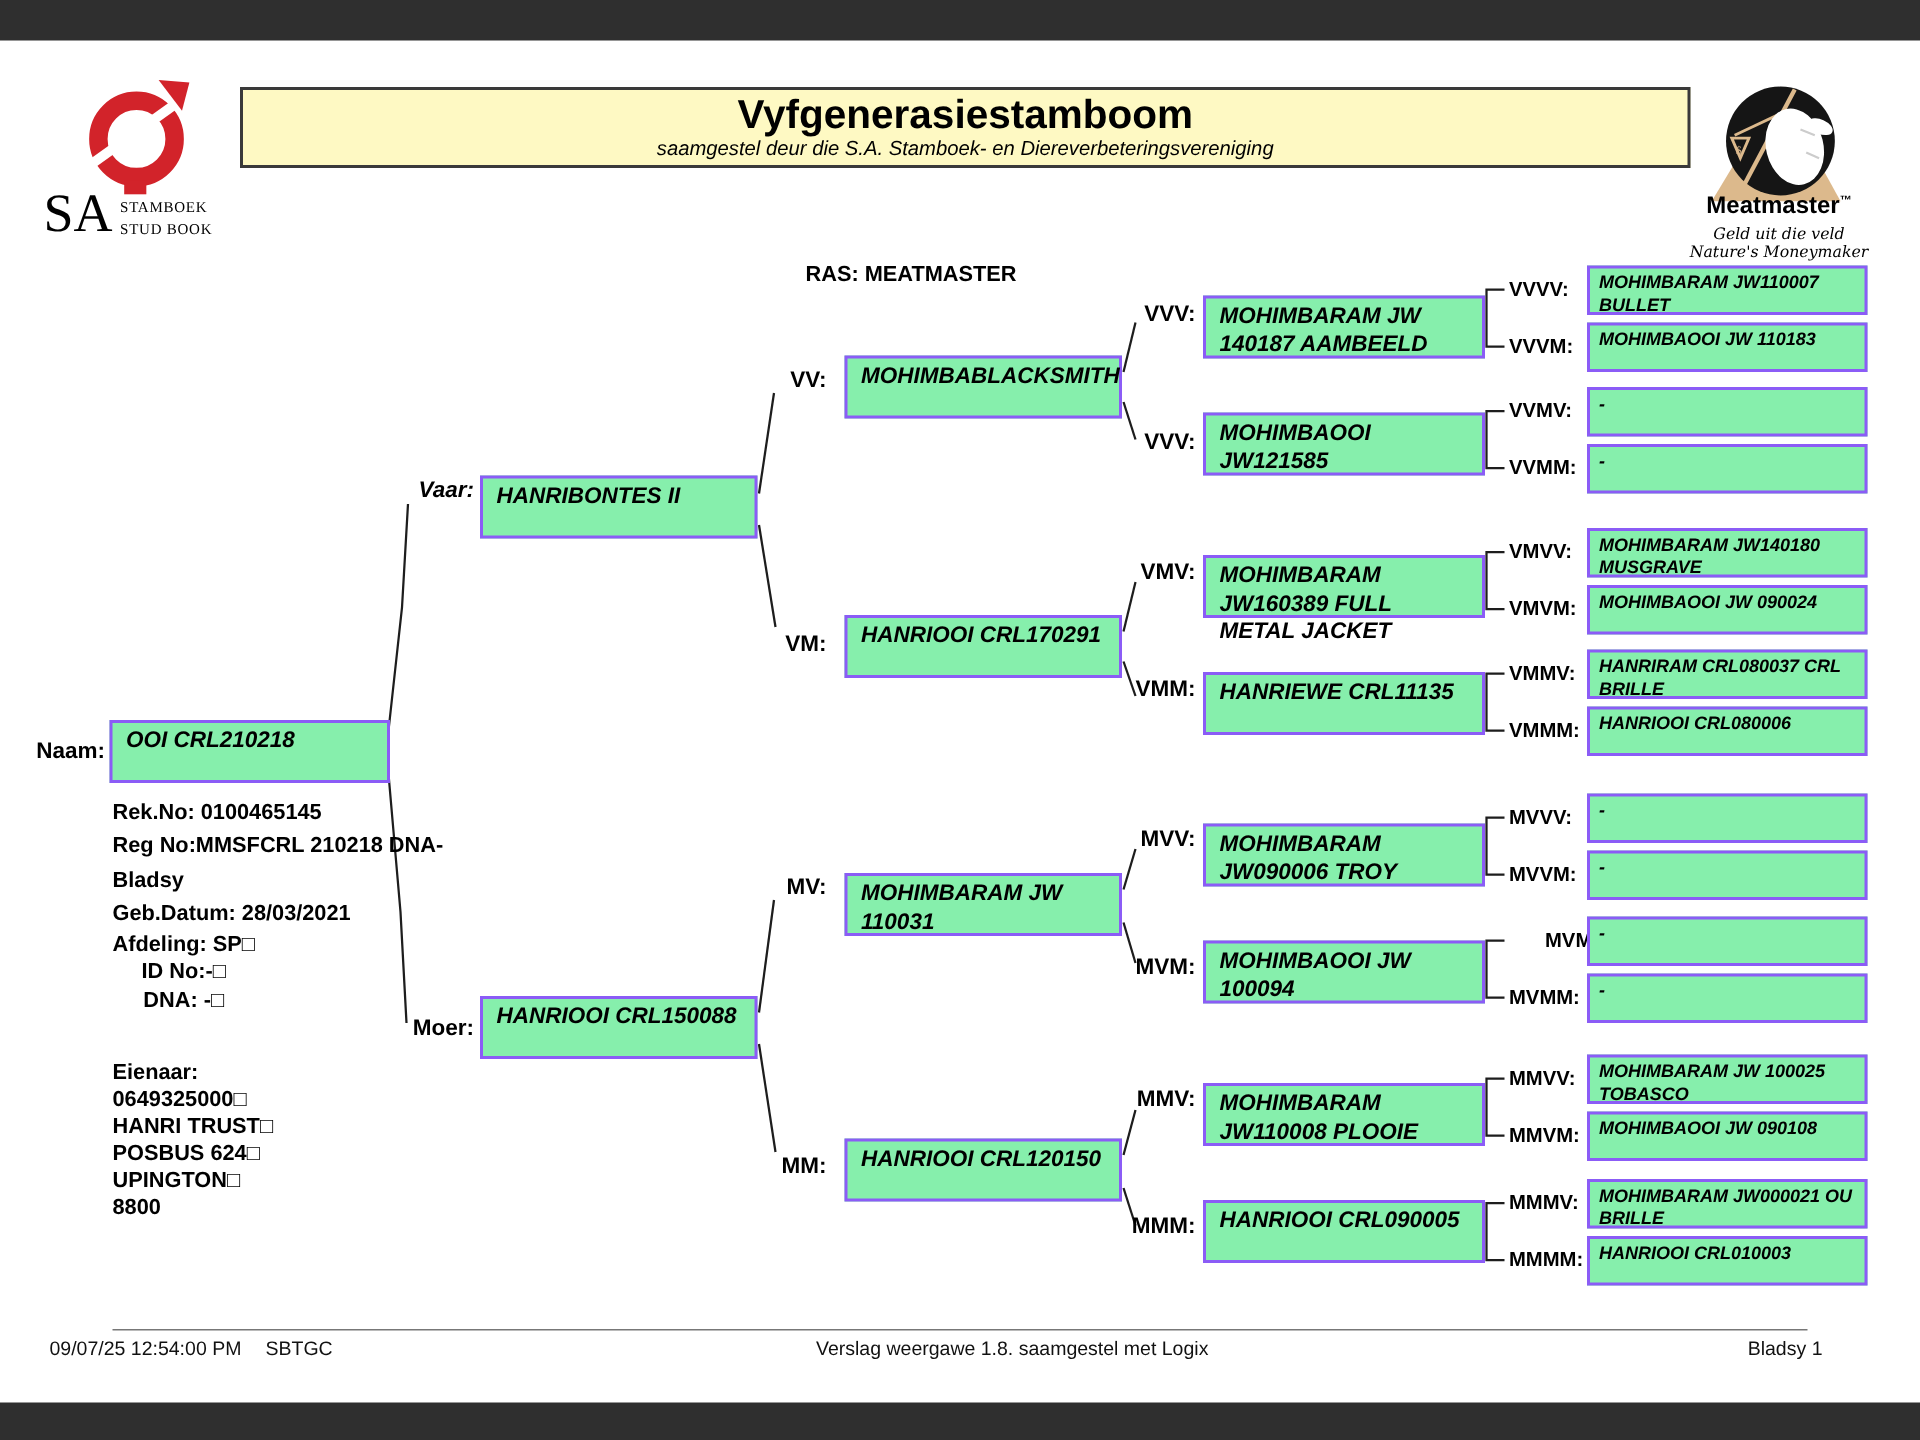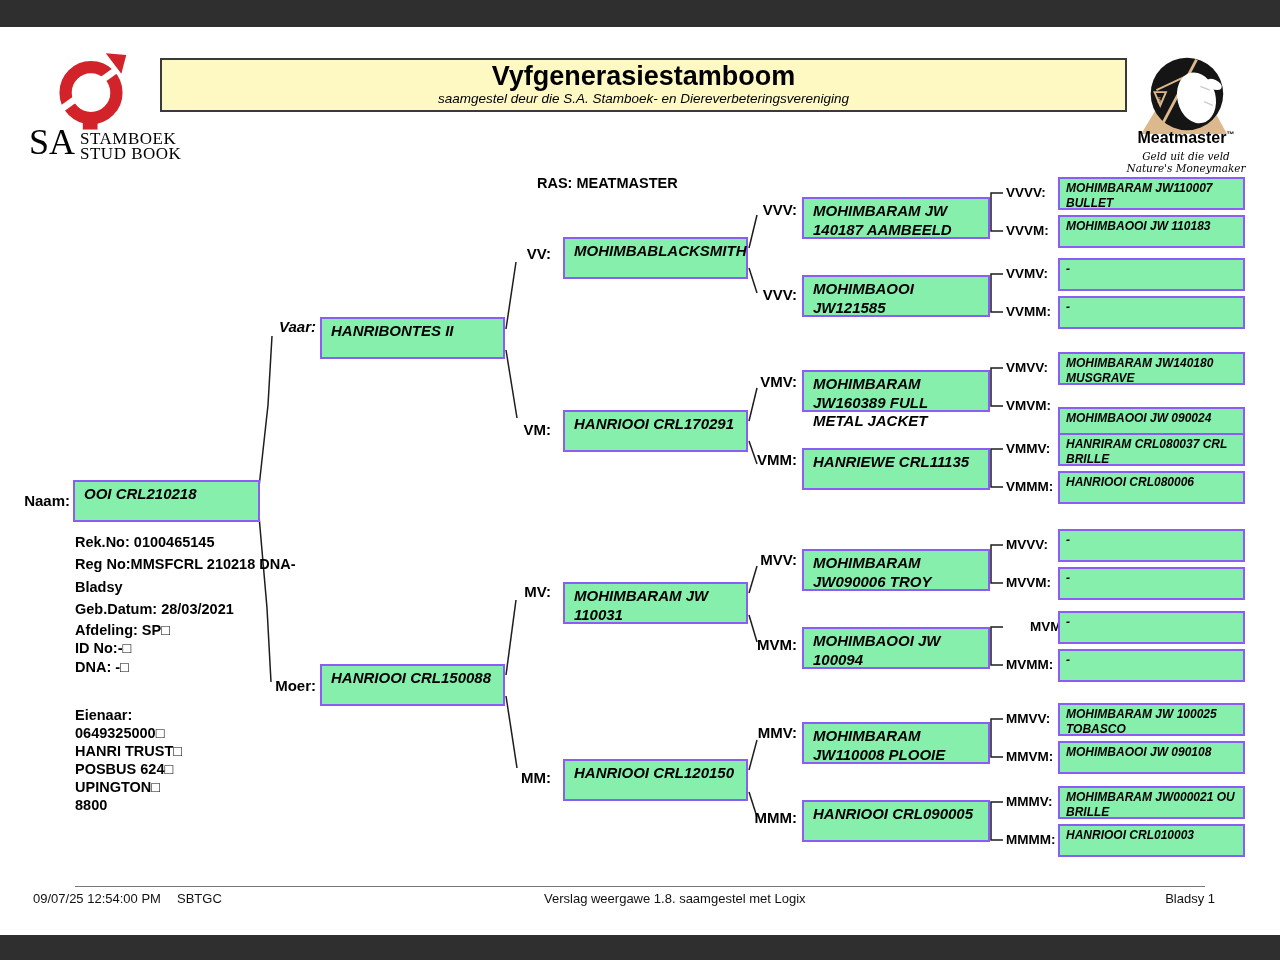--- a/index.html
+++ b/index.html
@@ -19,21 +19,21 @@
   .g234{width:185px;height:42px;font-size:15px;line-height:18.5px;padding:3px 9px 0 9px;}
   .g4{width:188px;}
   .g5{width:187px;height:33px;font-size:12px;line-height:14.5px;padding:2px 6px 0 6px;}
   .lbl{position:absolute;font-weight:bold;font-size:15px;white-space:nowrap;}
   .lbl.r{text-align:right;}
   .lbl5{font-size:13.5px;}
   .details{position:absolute;font-weight:bold;font-size:14.5px;white-space:nowrap;}
   .sa-text{position:absolute;left:29px;top:124px;display:flex;align-items:flex-start;
            font-family:"Liberation Serif","DejaVu Serif",serif;}
   .sa-text .sa{font-size:36px;line-height:36px;}
-  .sa-text .sb{font-size:17px;line-height:15px;letter-spacing:0.5px;margin:7px 0 0 5px;}
+  .sa-text .sb{font-size:10px;line-height:15px;letter-spacing:0.5px;margin:7px 0 0 5px;}
   .mm-name{position:absolute;left:1126px;top:129px;width:120px;text-align:center;
            font-weight:bold;font-size:16px;}
   .mm-tag{position:absolute;left:1116px;width:140px;text-align:center;font-style:italic;
           font-family:"DejaVu Serif",serif;font-size:10.5px;line-height:12px;}
   .footer-line{position:absolute;left:75px;top:886px;width:1130px;border-top:1px solid #777;}
   .ftext{position:absolute;top:891px;font-size:13px;color:#111;}
 </style>
 </head>
 <body>
 
@@ -116,21 +116,21 @@
 
   <div class="lbl r" style="left:22px;top:492px;width:48px;">Naam:</div>
   <div class="node g234" style="left:73px;top:480px;width:187px;">OOI CRL210218</div>
 
   <div class="details" style="left:75px;top:531px;line-height:22.3px;">
     <div>Rek.No: 0100465145</div>
     <div>Reg No:MMSFCRL 210218 DNA-</div>
     <div>Bladsy</div>
     <div>Geb.Datum: 28/03/2021</div>
   </div>
-  <div class="details" style="left:75px;top:621px;line-height:18.3px;">
+  <div class="details" style="left:75px;top:621px;line-height:18.3px;text-align:center;">
     <div>Afdeling: SP□</div>
     <div>ID No:-□</div>
     <div>DNA: -□</div>
   </div>
   <div class="details" style="left:75px;top:706px;line-height:18px;">
     <div>Eienaar:</div>
     <div>0649325000□</div>
     <div>HANRI TRUST□</div>
     <div>POSBUS 624□</div>
     <div>UPINGTON□</div>
@@ -183,21 +183,21 @@
   <div class="lbl lbl5" style="left:1006px;top:711px;">MMVV:</div>
   <div class="lbl lbl5" style="left:1006px;top:749px;">MMVM:</div>
   <div class="lbl lbl5" style="left:1006px;top:794px;">MMMV:</div>
   <div class="lbl lbl5" style="left:1006px;top:832px;">MMMM:</div>
 
   <div class="node g5" style="left:1058px;top:177px;">MOHIMBARAM JW110007 BULLET</div>
   <div class="node g5" style="left:1058px;top:215px;">MOHIMBAOOI JW 110183</div>
   <div class="node g5" style="left:1058px;top:258px;">-</div>
   <div class="node g5" style="left:1058px;top:296px;">-</div>
   <div class="node g5" style="left:1058px;top:352px;">MOHIMBARAM JW140180 MUSGRAVE</div>
-  <div class="node g5" style="left:1058px;top:390px;margin-top:17px;">MOHIMBAOOI JW 090024</div>
+  <div class="node g5" style="left:1058px;top:390px;">MOHIMBAOOI JW 090024</div>
   <div class="node g5" style="left:1058px;top:433px;">HANRIRAM CRL080037 CRL BRILLE</div>
   <div class="node g5" style="left:1058px;top:471px;">HANRIOOI CRL080006</div>
   <div class="node g5" style="left:1058px;top:529px;">-</div>
   <div class="node g5" style="left:1058px;top:567px;">-</div>
   <div class="node g5" style="left:1058px;top:611px;">-</div>
   <div class="node g5" style="left:1058px;top:649px;">-</div>
   <div class="node g5" style="left:1058px;top:703px;">MOHIMBARAM JW 100025 TOBASCO</div>
   <div class="node g5" style="left:1058px;top:741px;">MOHIMBAOOI JW 090108</div>
   <div class="node g5" style="left:1058px;top:786px;">MOHIMBARAM JW000021 OU BRILLE</div>
   <div class="node g5" style="left:1058px;top:824px;">HANRIOOI CRL010003</div>

